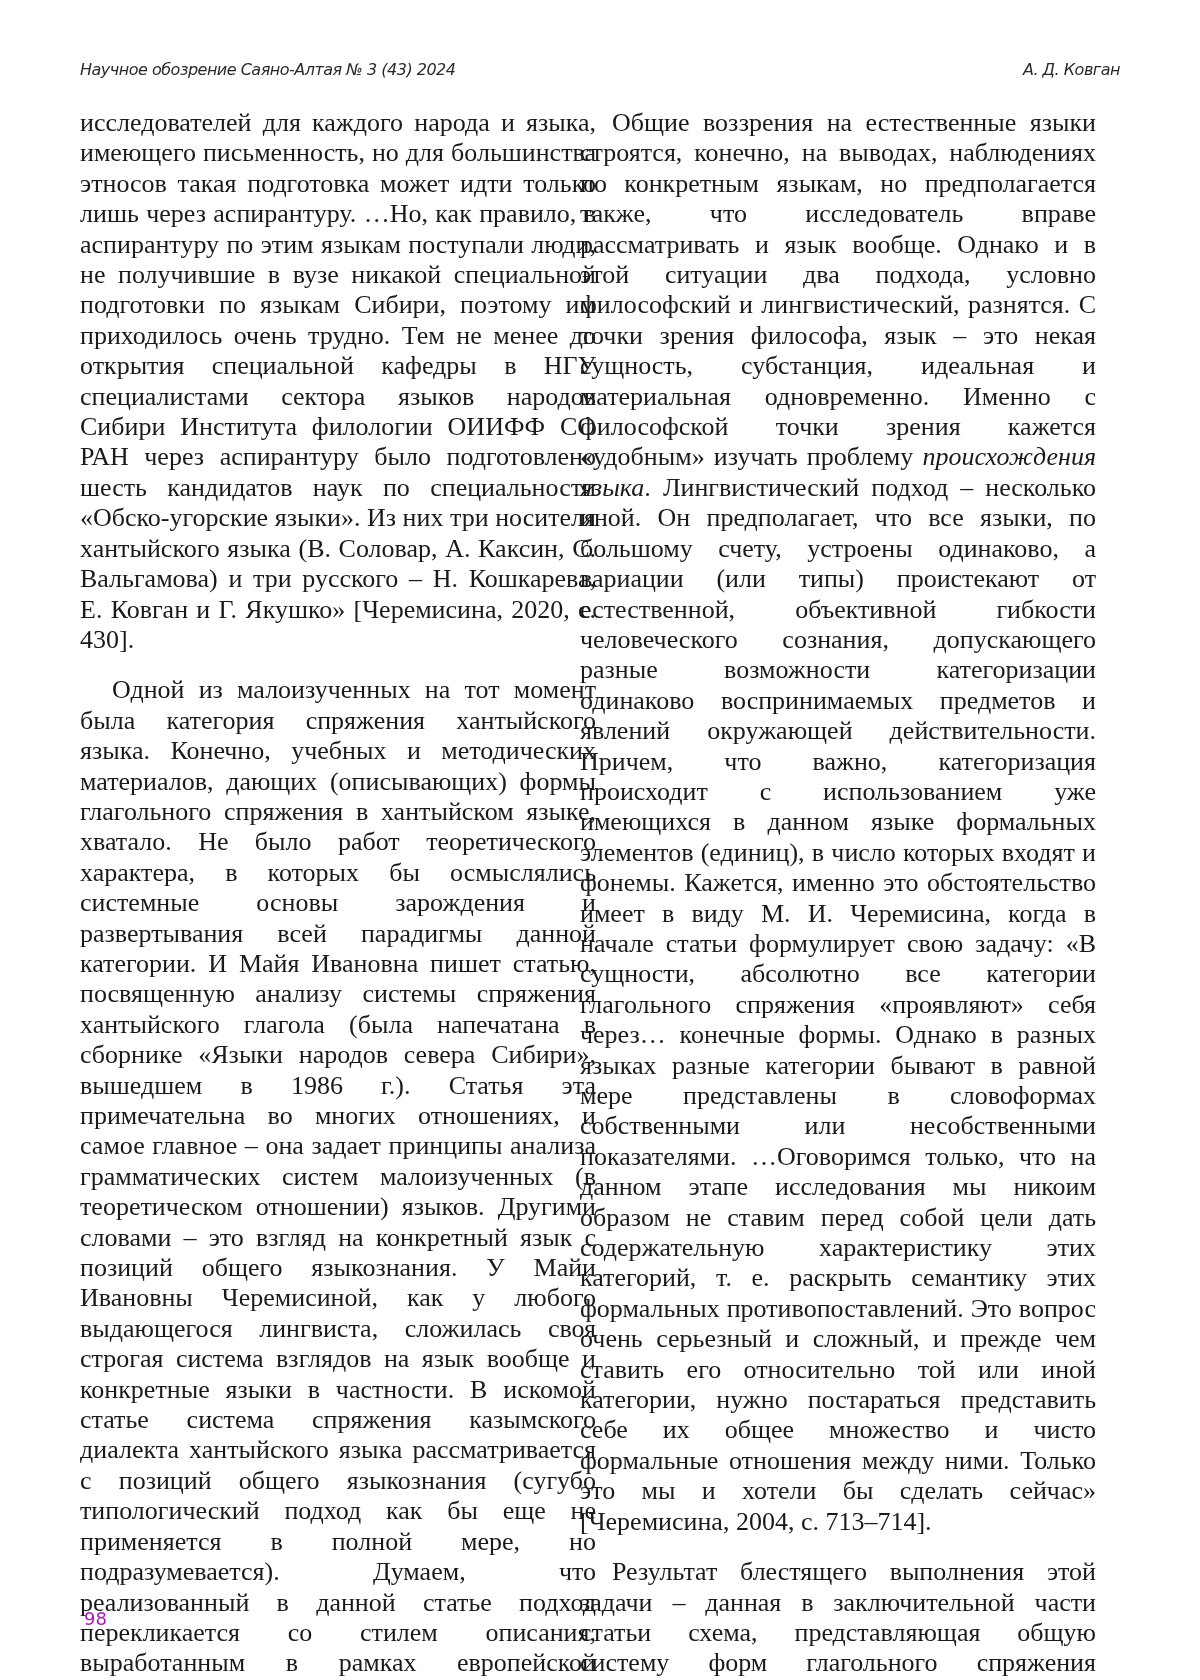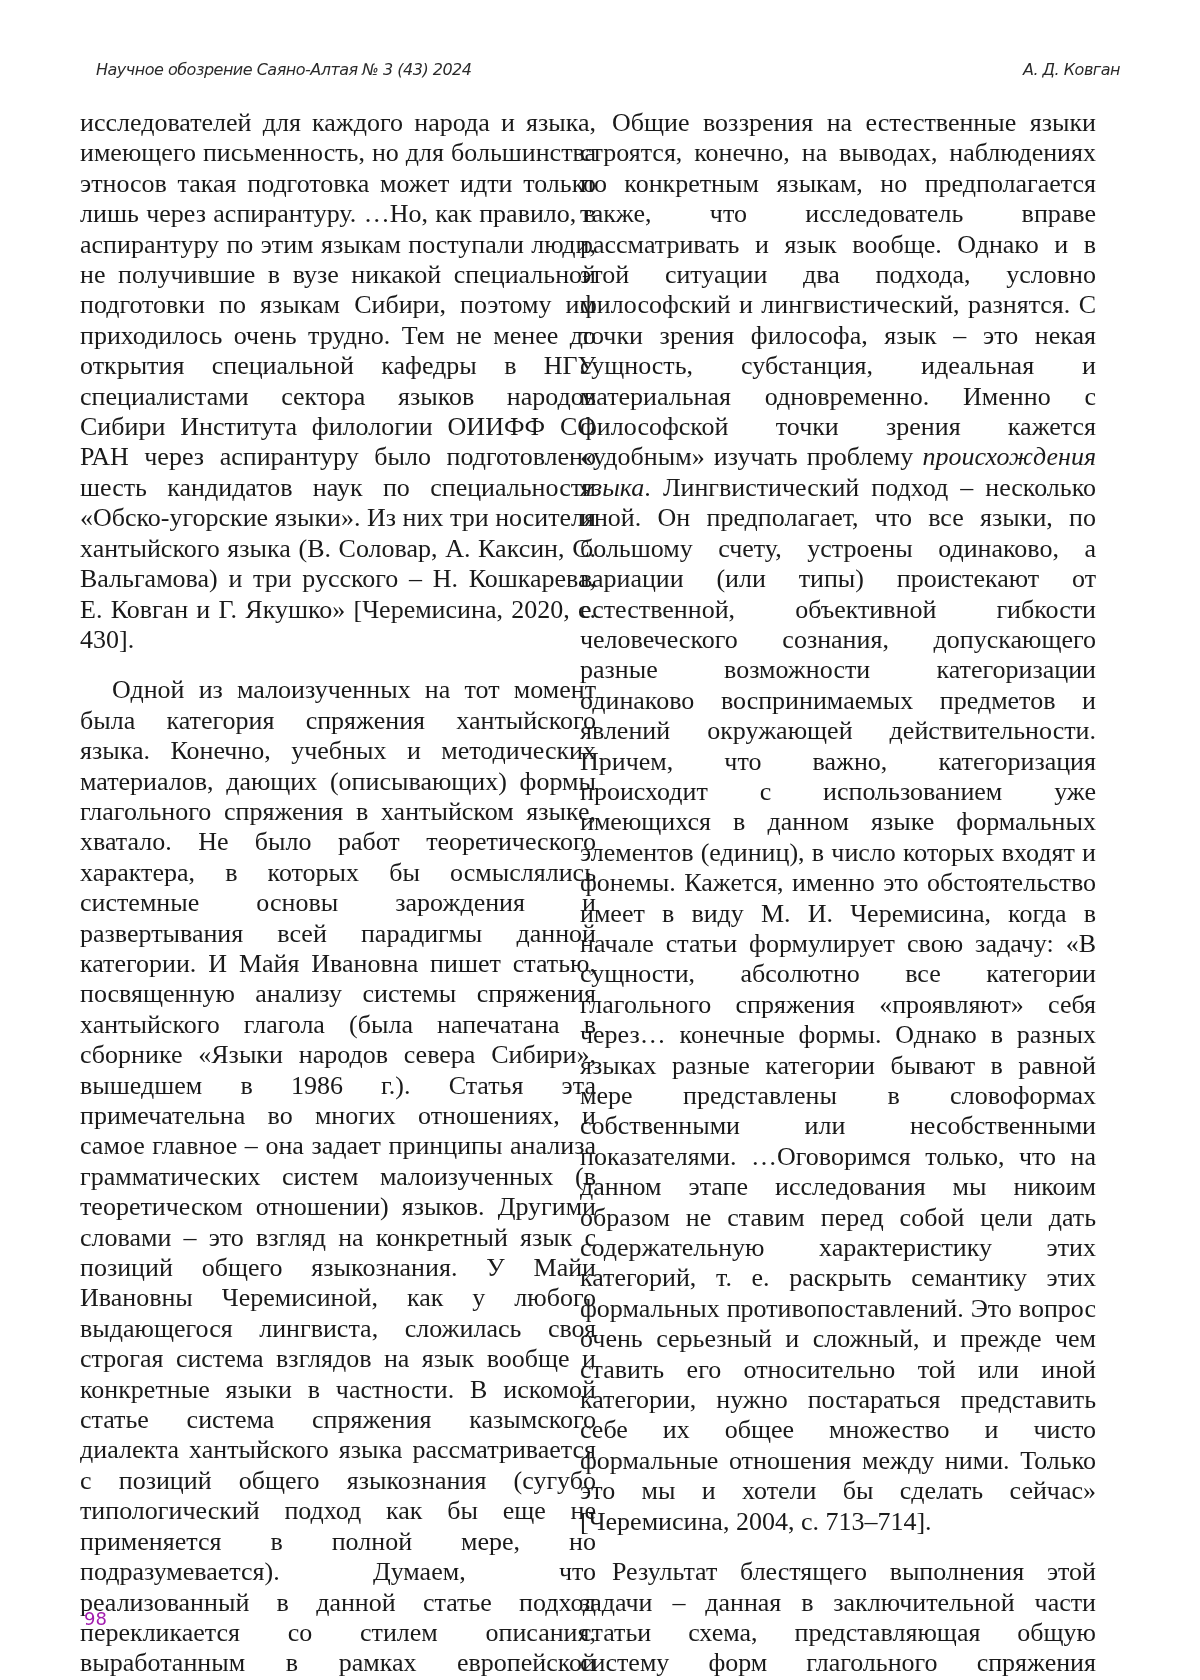--- a/index.html
+++ b/index.html
@@ -2,21 +2,21 @@
 <html><head>
 <meta charset="utf-8">
 <style>
   html, body { margin: 0; padding: 0; background: #ffffff; }
   body { width: 1200px; height: 1680px; position: relative; overflow: hidden; color: #1a1a1a; }
   .running-head {
     position: absolute; top: 60px; left: 80px; right: 80px; height: 24px;
     font-family: "DejaVu Sans", sans-serif; font-style: italic; font-size: 16px;
     color: #2a2a2a; letter-spacing: -0.5px;
   }
-  .running-head .left { position: absolute; left: 16px; top: 0; }
+  .running-head .left { position: absolute; left: 0; top: 0; }
   .running-head .right { position: absolute; right: 0; top: 0; }
   .column {
     position: absolute; top: 108px; width: 516px;
     font-family: "Liberation Serif", serif; font-size: 26px; line-height: 30.4px;
     text-align: justify; hyphens: manual;
   }
   .col-left { left: 80px; }
   .col-right { left: 580px; }
   .column p { margin: 0; }
   .column p.indent { text-indent: 32px; }

